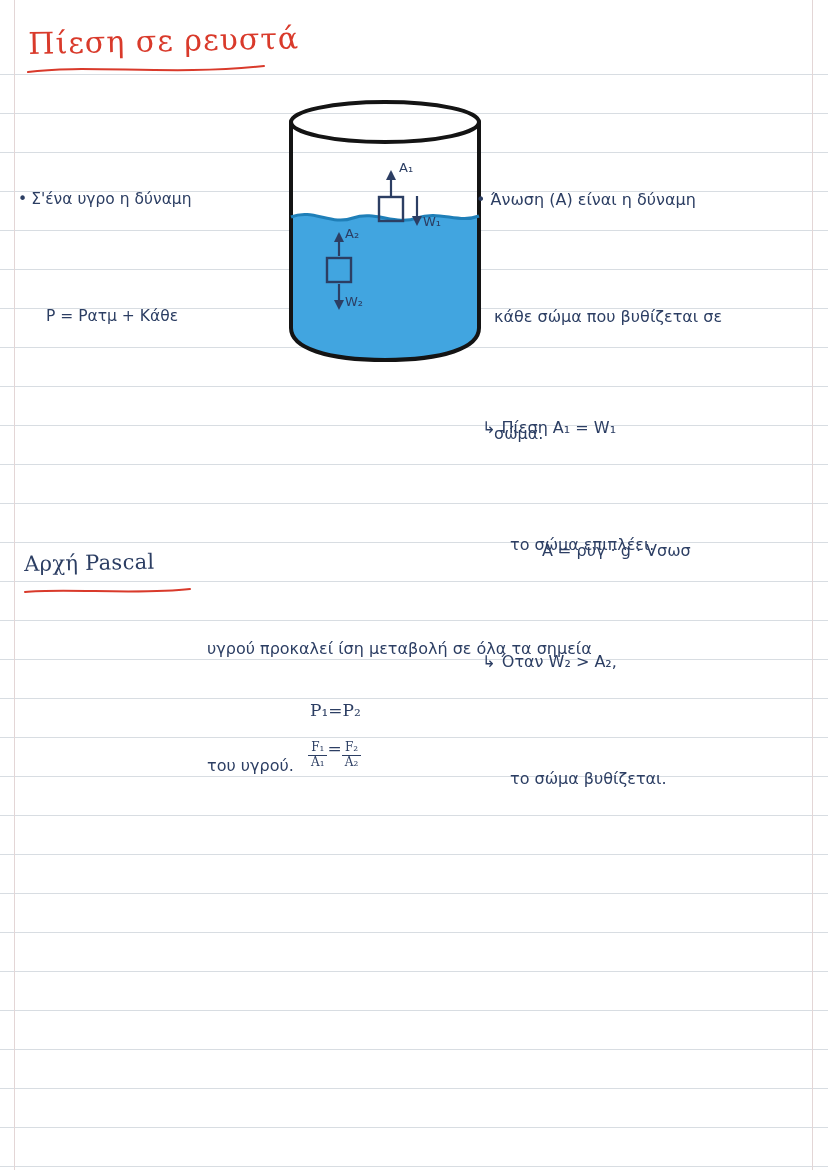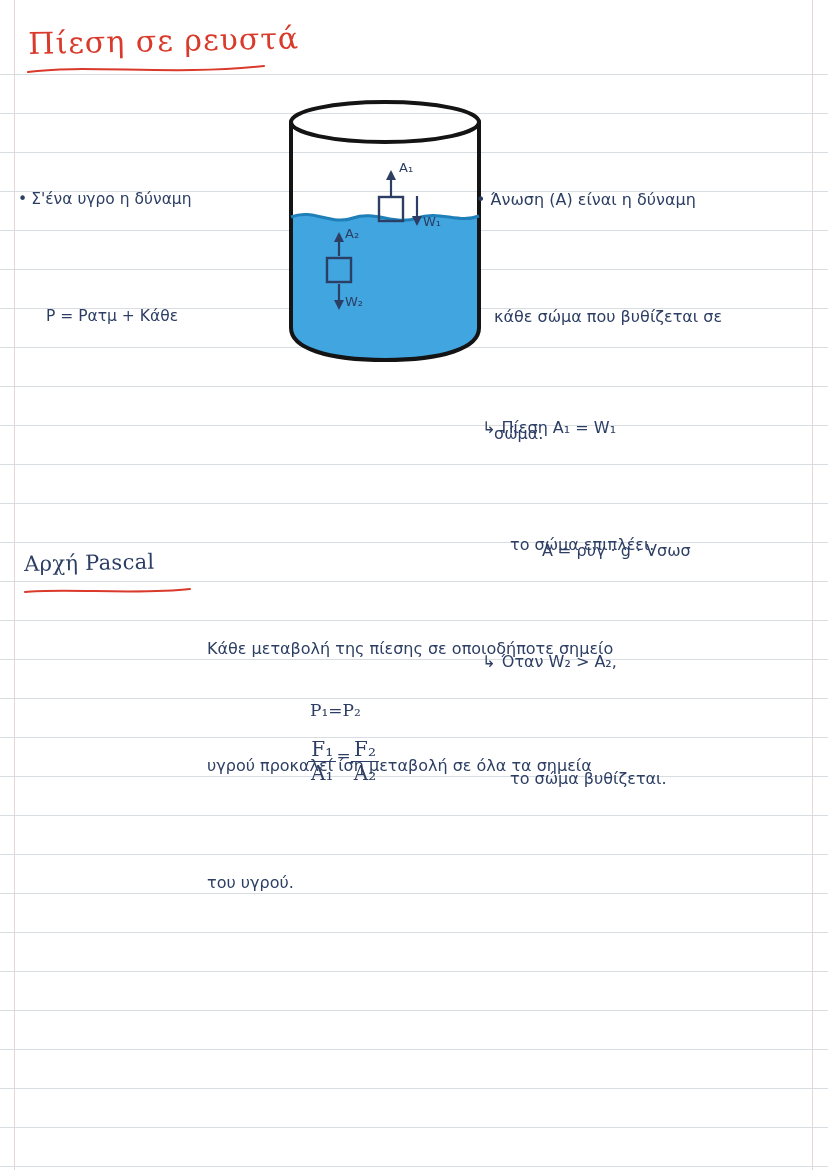--- a/index.html
+++ b/index.html
@@ -91,21 +91,21 @@
   .formula {
     position: absolute;
     color: #2c3e63;
     font-size: 17px;
     font-family: "DejaVu Serif", serif;
   }
   .frac {
     display: inline-block;
     text-align: center;
     vertical-align: middle;
-    font-size: 20px;
+    font-size: 12px;
     line-height: 1.15;
   }
   .frac .den { border-top: 1.6px solid #2c3e63; padding: 0 3px; }
   .frac .num { padding: 0 3px; }
   .eqrow { display: flex; align-items: center; }
 </style>
 </head>
 <body>
 
 <div id="page">
@@ -216,21 +216,20 @@
     </div>
     <div style="padding-left:28px;">το σώμα βυθίζεται.</div>
   </div>
 
   <div class="hw" id="pascal-title">Αρχή Pascal</div>
   <svg id="pascal-underline" viewBox="0 0 172 10">
     <path d="M3,6 C40,2 120,9 168,3" stroke="#d93a2b" stroke-width="2" fill="none" stroke-linecap="round"></path>
   </svg>
 
   <div class="block" style="left:207px; top:551px; width:600px; font-size:16px; line-height:39px;">
-    <div>Κάθε μεταβολή της πίεσης σε οποιοδήποτε σημείο</div>
     <div>υγρού προκαλεί ίση μεταβολή σε όλα τα σημεία</div>
     <div>του υγρού.</div>
   </div>
 
   <div class="formula" style="left:310px; top:700px;">
     <div class="eqrow">
       <span>P₁</span>
       <span>=</span>
       <span>P₂</span>
     </div>

